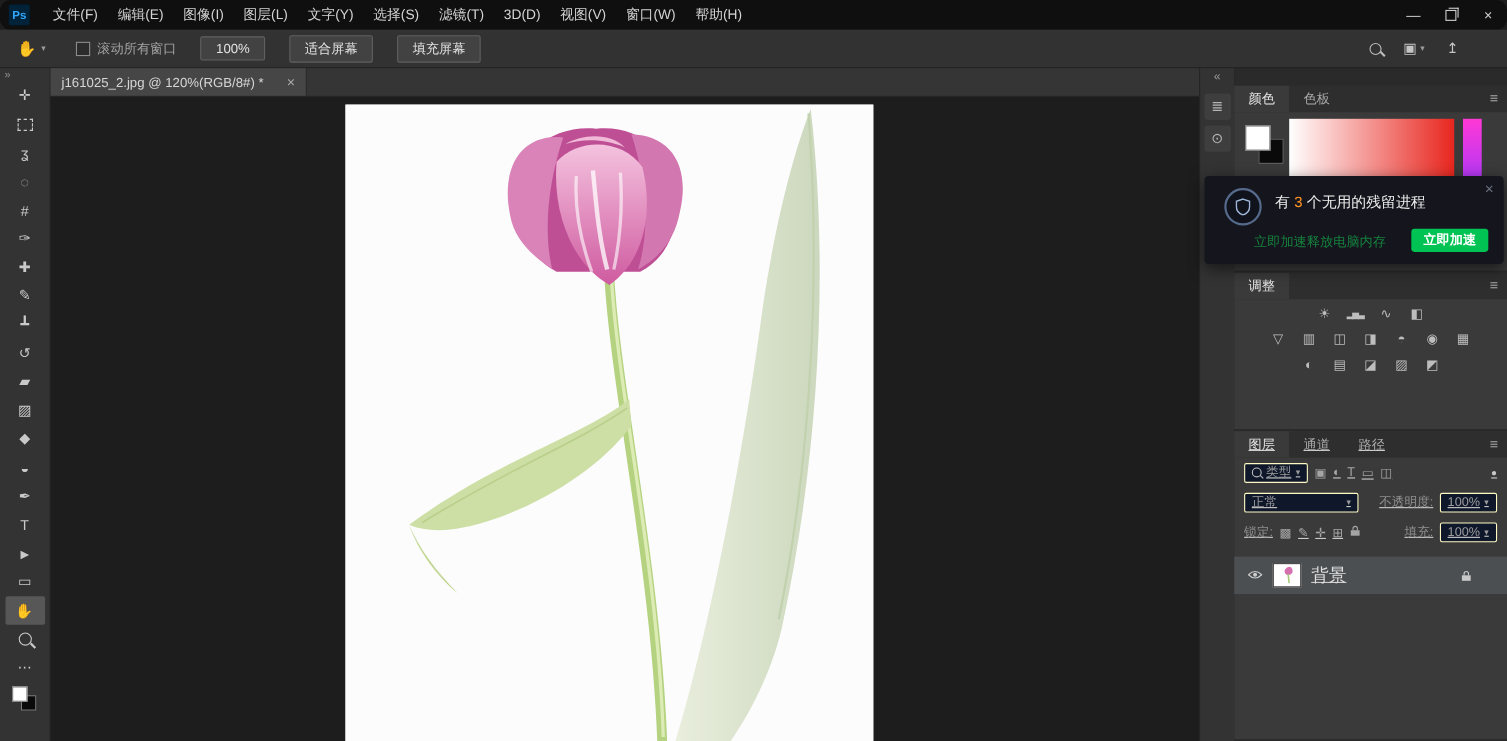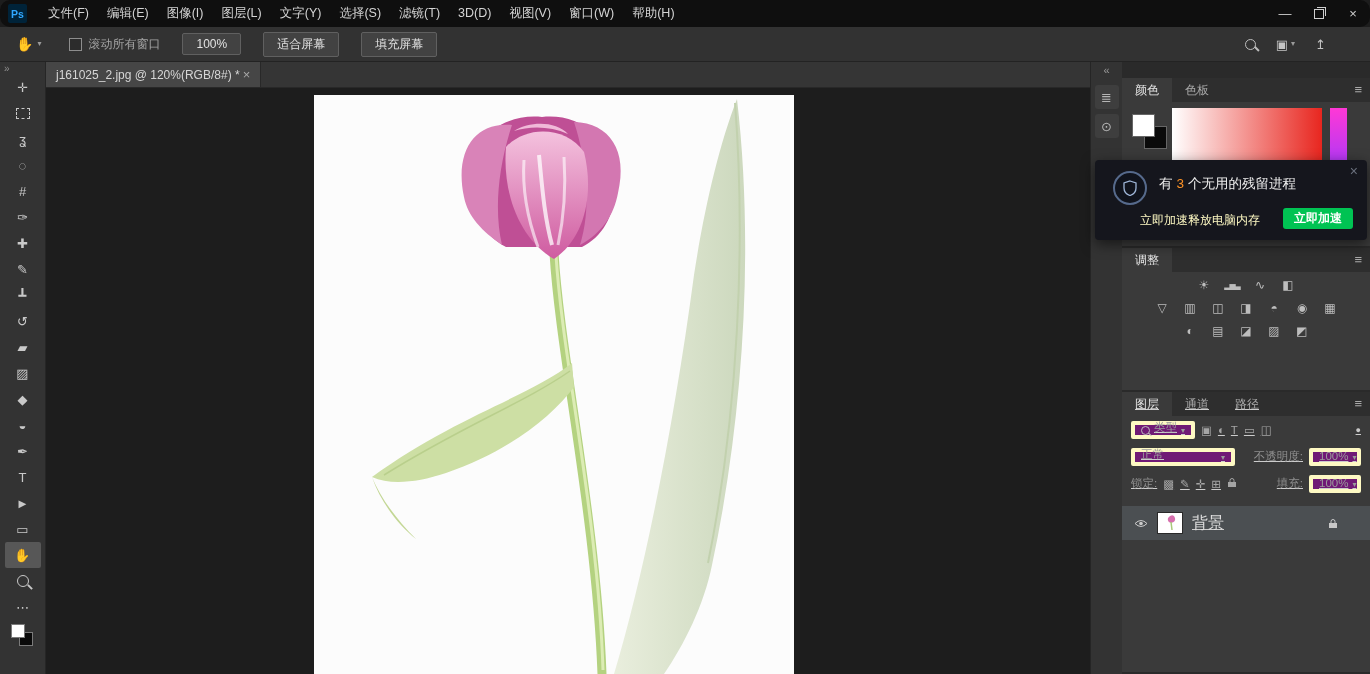--- a/index.html
+++ b/index.html
@@ -52,21 +52,21 @@
   .mag-lg::after{content:"";position:absolute;width:6px;height:2px;background:#c9c9c9;
                  transform:rotate(45deg);right:-5px;bottom:-2px;}
   .tb-colors{margin-top:4px;position:relative;width:23px;height:23px;flex:none;}
   .fgc{position:absolute;left:0;top:0;width:12px;height:12px;background:#fff;border:1px solid #7a7a7a;z-index:2;}
   .bgc{position:absolute;left:8px;top:8px;width:12px;height:12px;background:#0a0a0a;border:1px solid #7a7a7a;}
 
   
   .docarea{position:absolute;left:46px;top:62px;right:280px;bottom:0;}
   .tabbar{height:26px;background:#353535;display:flex;border-bottom:1px solid #282828;box-sizing:border-box;}
   .doc-tab{display:flex;align-items:center;background:#464646;padding:0 10px;font-size:12px;
-           color:#d6d6d6;gap:3px;border-right:1px solid #282828;white-space:nowrap;}
+           color:#d6d6d6;gap:21px;border-right:1px solid #282828;white-space:nowrap;}
   .tab-close{color:#a9a9a9;font-size:13px;}
   .canvas{position:absolute;left:0;top:26px;right:0;bottom:0;background:#1d1d1d;overflow:hidden;}
   .artboard{position:absolute;left:268px;top:7px;width:480px;height:579px;background:#fcfcfc;}
   .artboard svg{display:block;width:100%;height:100%;}
 
   
   .rightstrip{position:absolute;left:1090px;top:62px;width:32px;bottom:0;background:#333;
               border-left:1px solid #252525;box-sizing:border-box;}
   .rs-collapse{text-align:center;color:#9a9a9a;font-size:11px;padding:2px 0 4px;}
   .rs-btn{width:24px;height:24px;margin:5px auto;background:#3e3e3e;border-radius:3px;
@@ -96,41 +96,41 @@
 
   
   .adj-add{padding:9px 12px 4px;font-size:12.5px;color:#cfcfcf;}
   .adj-row{display:flex;justify-content:center;gap:8px;margin:3px 0;}
   .adj{min-width:20px;height:20px;display:flex;align-items:center;justify-content:center;
        color:#bdbdbd;font-size:12px;}
   .adj.bars{font-size:8px;letter-spacing:-1px;}
 
   
   .lrow{display:flex;align-items:center;padding:0 9px;height:27px;gap:6px;font-size:11.5px;color:#8f8f8f;}
-  .box{display:flex;align-items:flex-end;gap:4px;border:4px solid #fef9c3;background:#701a75;
+  .box{display:flex;align-items:center;gap:4px;border:1px solid #fef9c3;background:#0f172a;
        border-radius:2px;height:18px;padding:0 6px;box-sizing:border-box;font-size:11.5px;color:#9c9c9c;white-space:nowrap;}
   .ficon{font-size:11.5px;color:#a5a5a5;}
   .spacer{flex:1;}
   .dot{font-size:9px;color:#c8c8c8;}
   .layer-row{display:flex;align-items:center;height:34px;background:#4b4f52;margin-top:9px;
              gap:9px;padding-left:12px;}
   .thumb{width:24px;height:20px;background:#fff;border:1px solid #292929;flex:none;}
   .thumb svg{display:block;width:100%;height:100%;}
   .lname{font-size:16px;color:#dedede;}
   .layer-lock{margin-left:auto;margin-right:32px;display:flex;align-items:center;}
 
   
   .popup{position:absolute;left:1095px;top:160px;width:272px;height:80px;background:#15161d;
          border-radius:4px;z-index:60;box-shadow:0 4px 14px rgba(0,0,0,.55);}
   .pop-close{position:absolute;right:9px;top:3px;color:#6a707d;font-size:14px;}
   .shield-circle{position:absolute;left:18px;top:11px;width:30px;height:30px;border-radius:50%;
          border:2px solid #566a8c;background:#10131c;display:flex;align-items:center;justify-content:center;}
   .pop-msg{position:absolute;left:64px;top:15px;font-size:13.5px;color:#ededed;white-space:nowrap;}
   .pop-count{color:#ff9326;padding:0 4px;}
-  .pop-link{position:absolute;left:45px;top:52px;font-size:12px;color:#fef9c3;white-space:nowrap;}
+  .pop-link{position:absolute;left:45px;top:52px;font-size:12px;color:#15803d;white-space:nowrap;}
   .pop-btn{position:absolute;left:188px;top:48px;width:70px;height:21px;background:#00c353;
            border-radius:3px;color:#fff;font-size:12px;font-weight:bold;display:flex;
            align-items:center;justify-content:center;}
 </style>
 </head>
 <body>
 
 <div class="app">
 
   <div class="titlebar">

